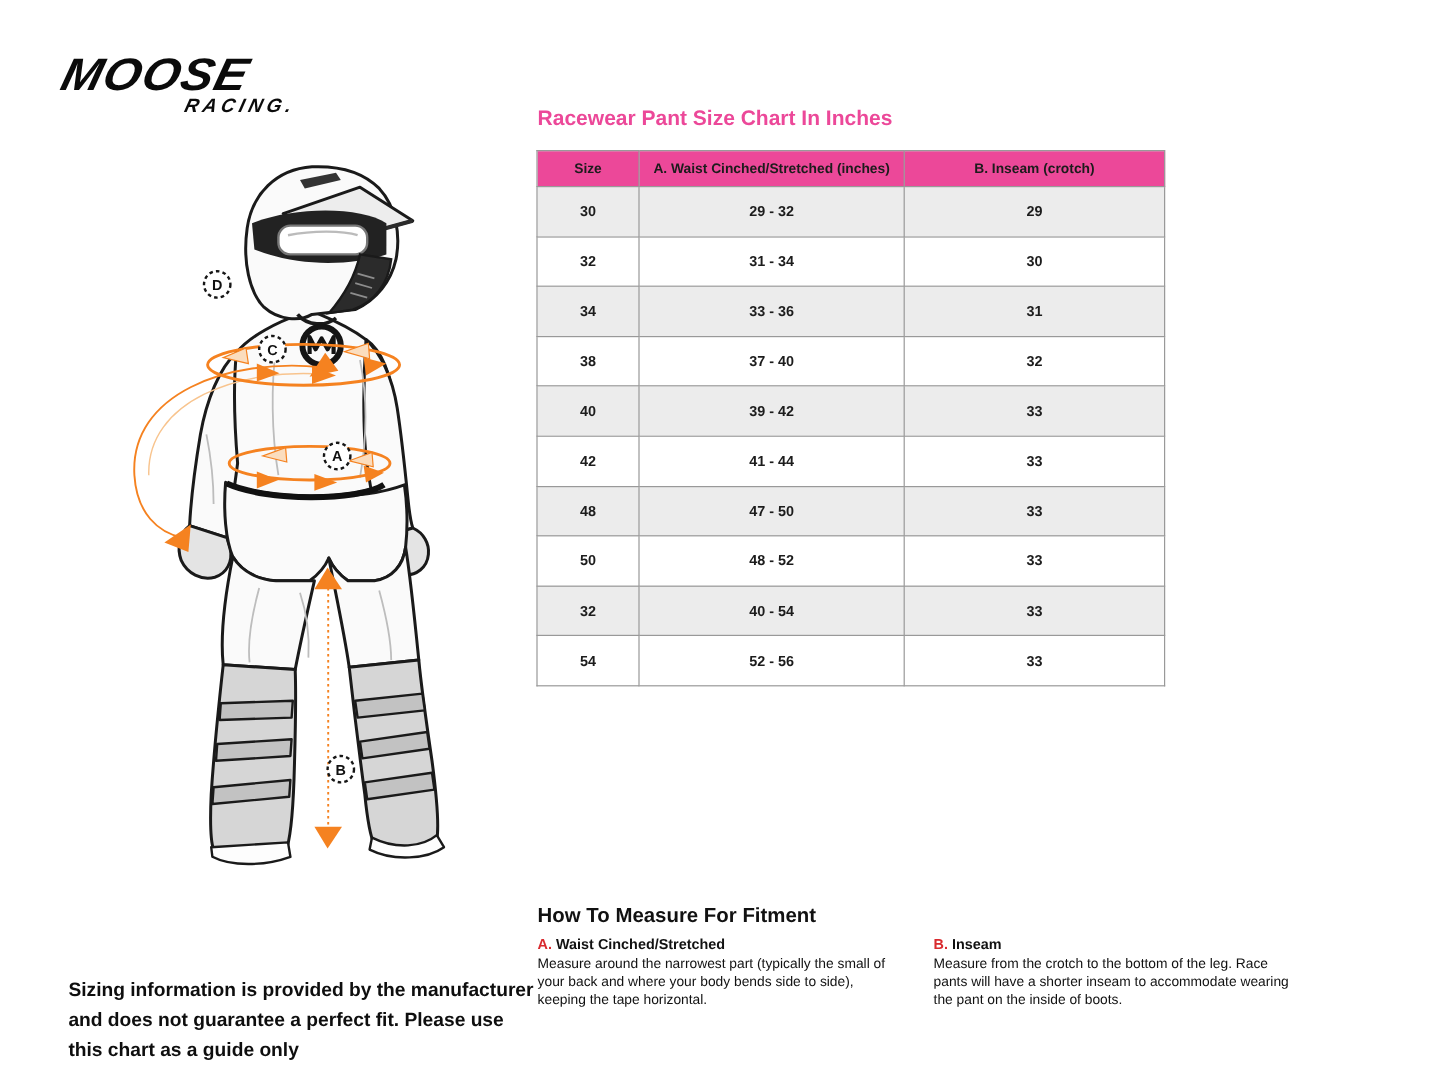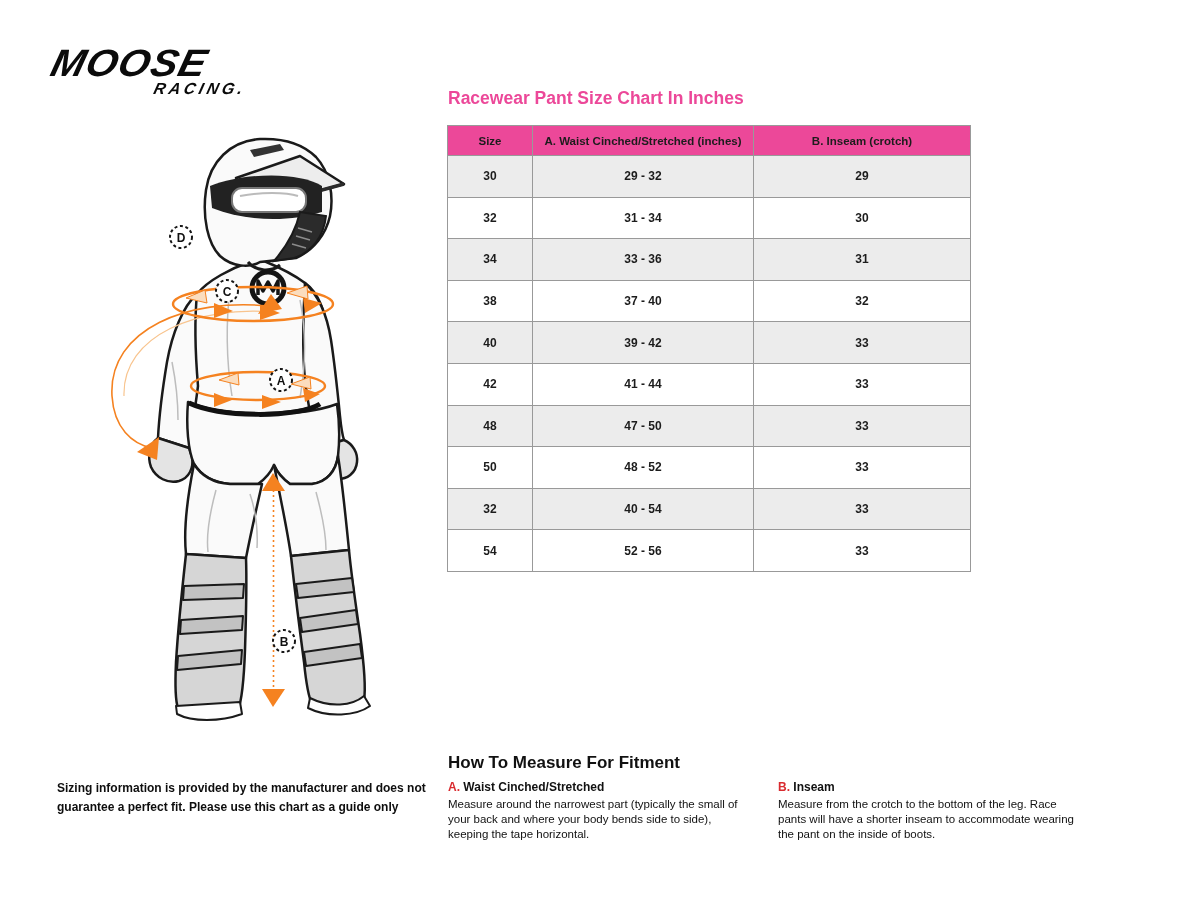--- a/index.html
+++ b/index.html
@@ -36,22 +36,22 @@
   .howto-title { position:absolute; left:448px; top:753px; font-size:17px; font-weight:700; color:#111; }
   .measure-block { position:absolute; top:780px; }
   .measure-block.a { left:448px; width:300px; }
   .measure-block.b { left:778px; width:308px; }
   .measure-head { font-size:12px; font-weight:700; color:#111; margin-bottom:3px; }
   .measure-letter { color:#d92b2f; }
   .measure-text { font-size:11.5px; line-height:1.3; color:#111; }
 
   
   .disclaimer {
-    position:absolute; left:57px; top:779px; width:390px;
-    font-size:12px; line-height:1.55; font-weight:700; color:#0e0e0e;
+    position:absolute; left:57px; top:814px; width:390px;
+    font-size:16px; line-height:1.55; font-weight:700; color:#0e0e0e;
   }
 
   
   .figure-svg { position:absolute; left:85px; top:125px; }
 </style>
 </head>
 <body>
 
 <div class="page">
 

